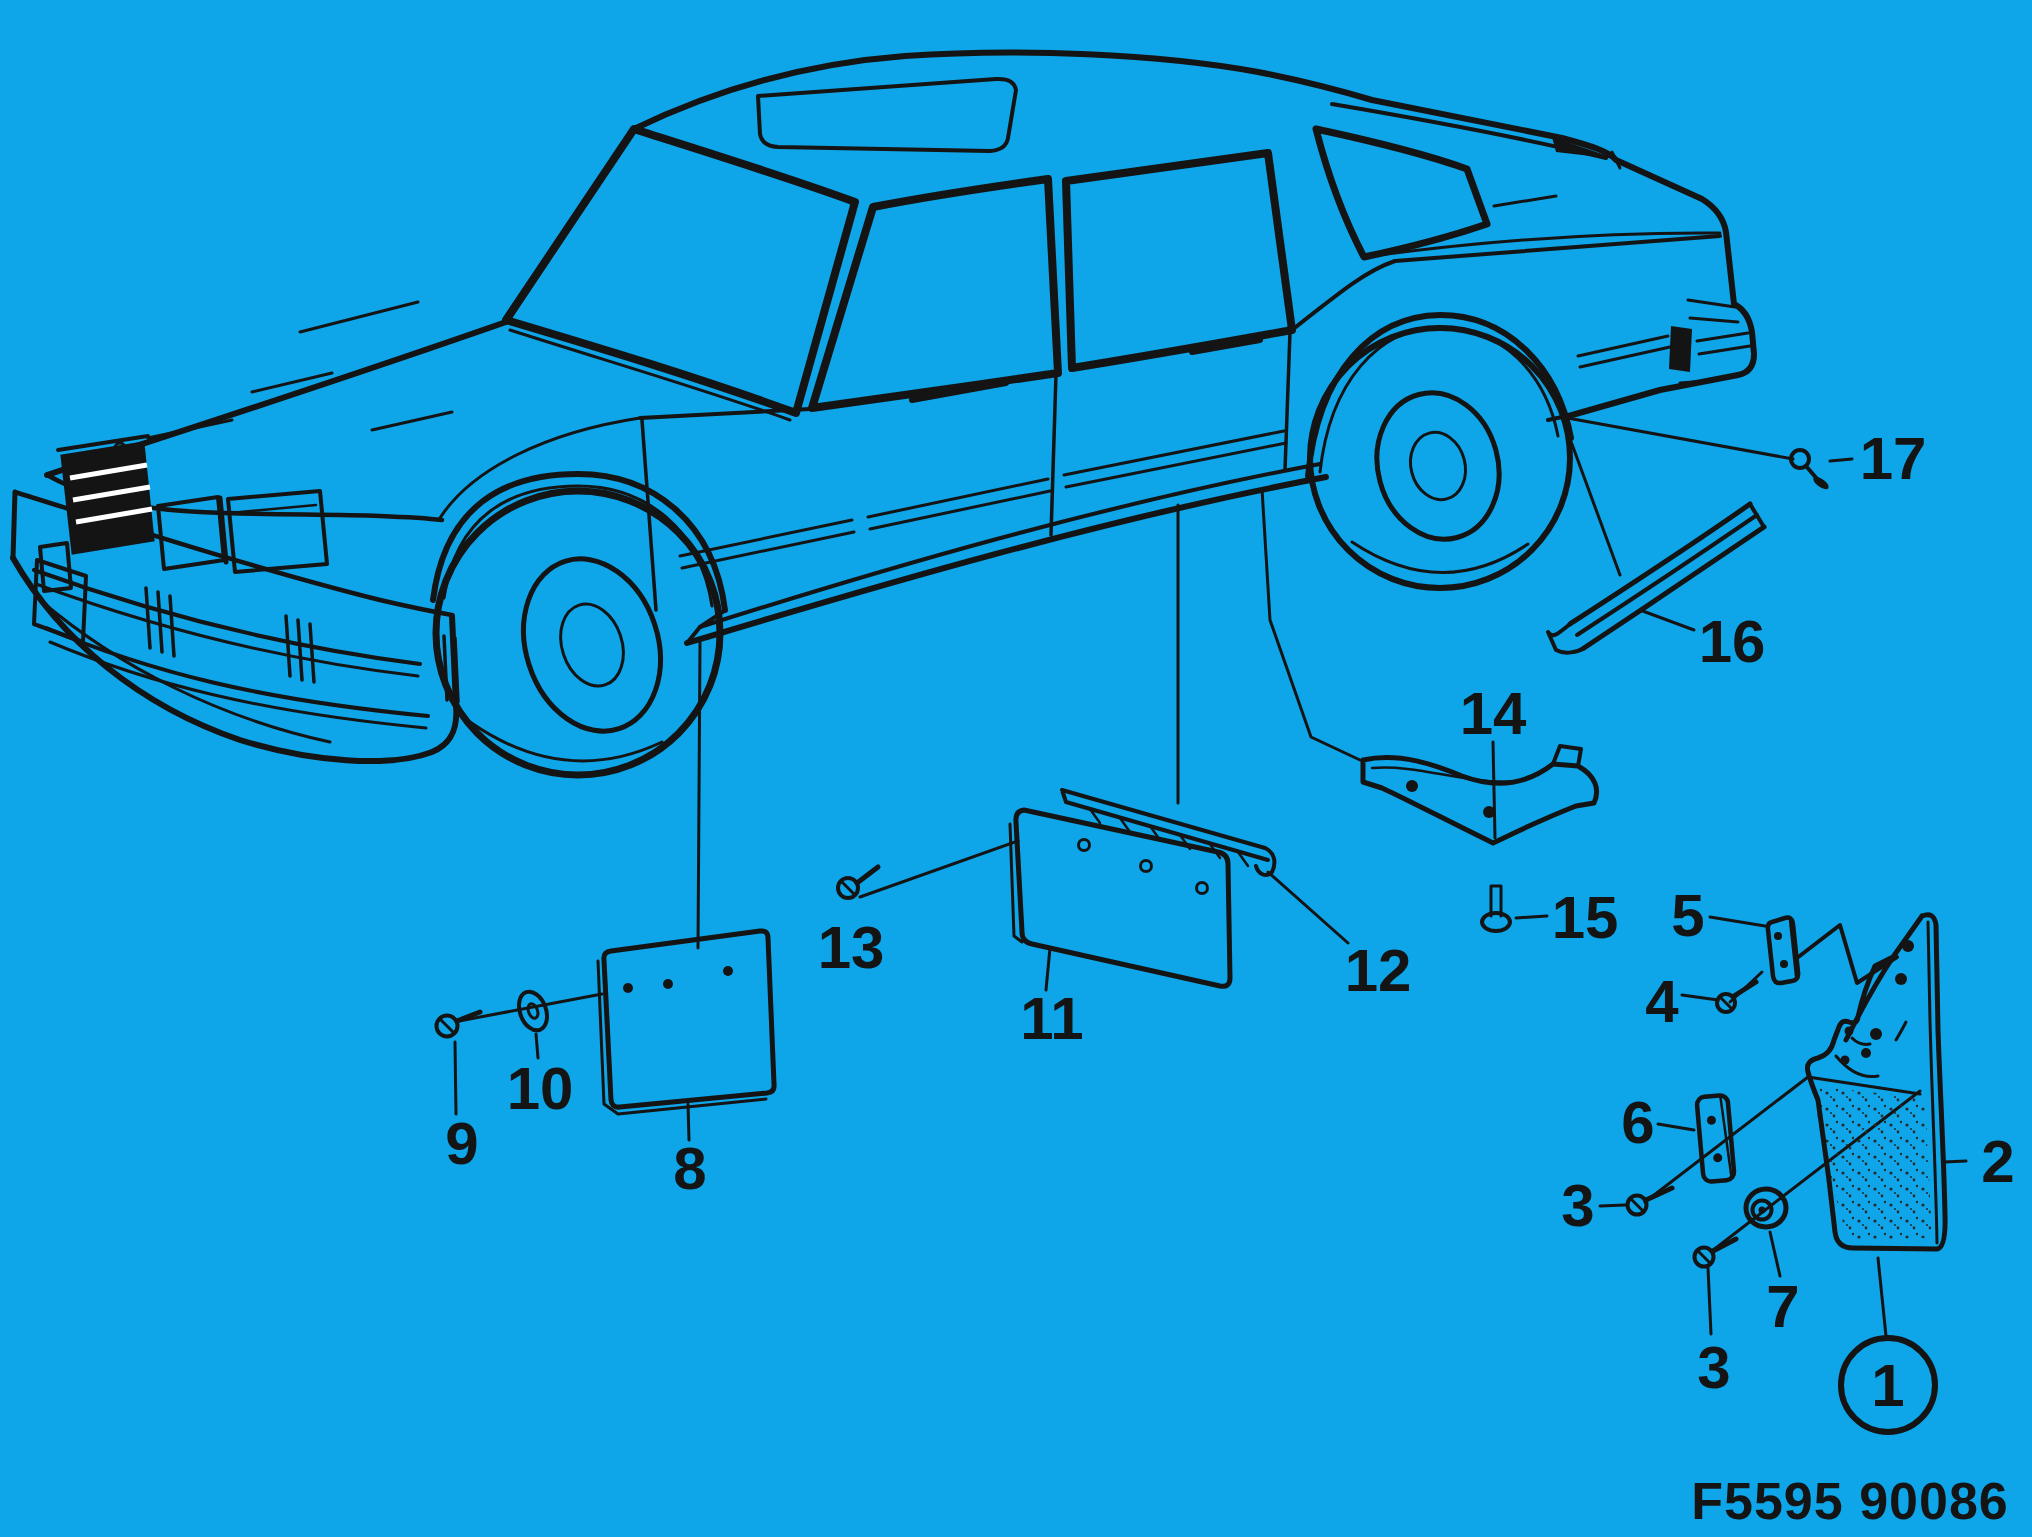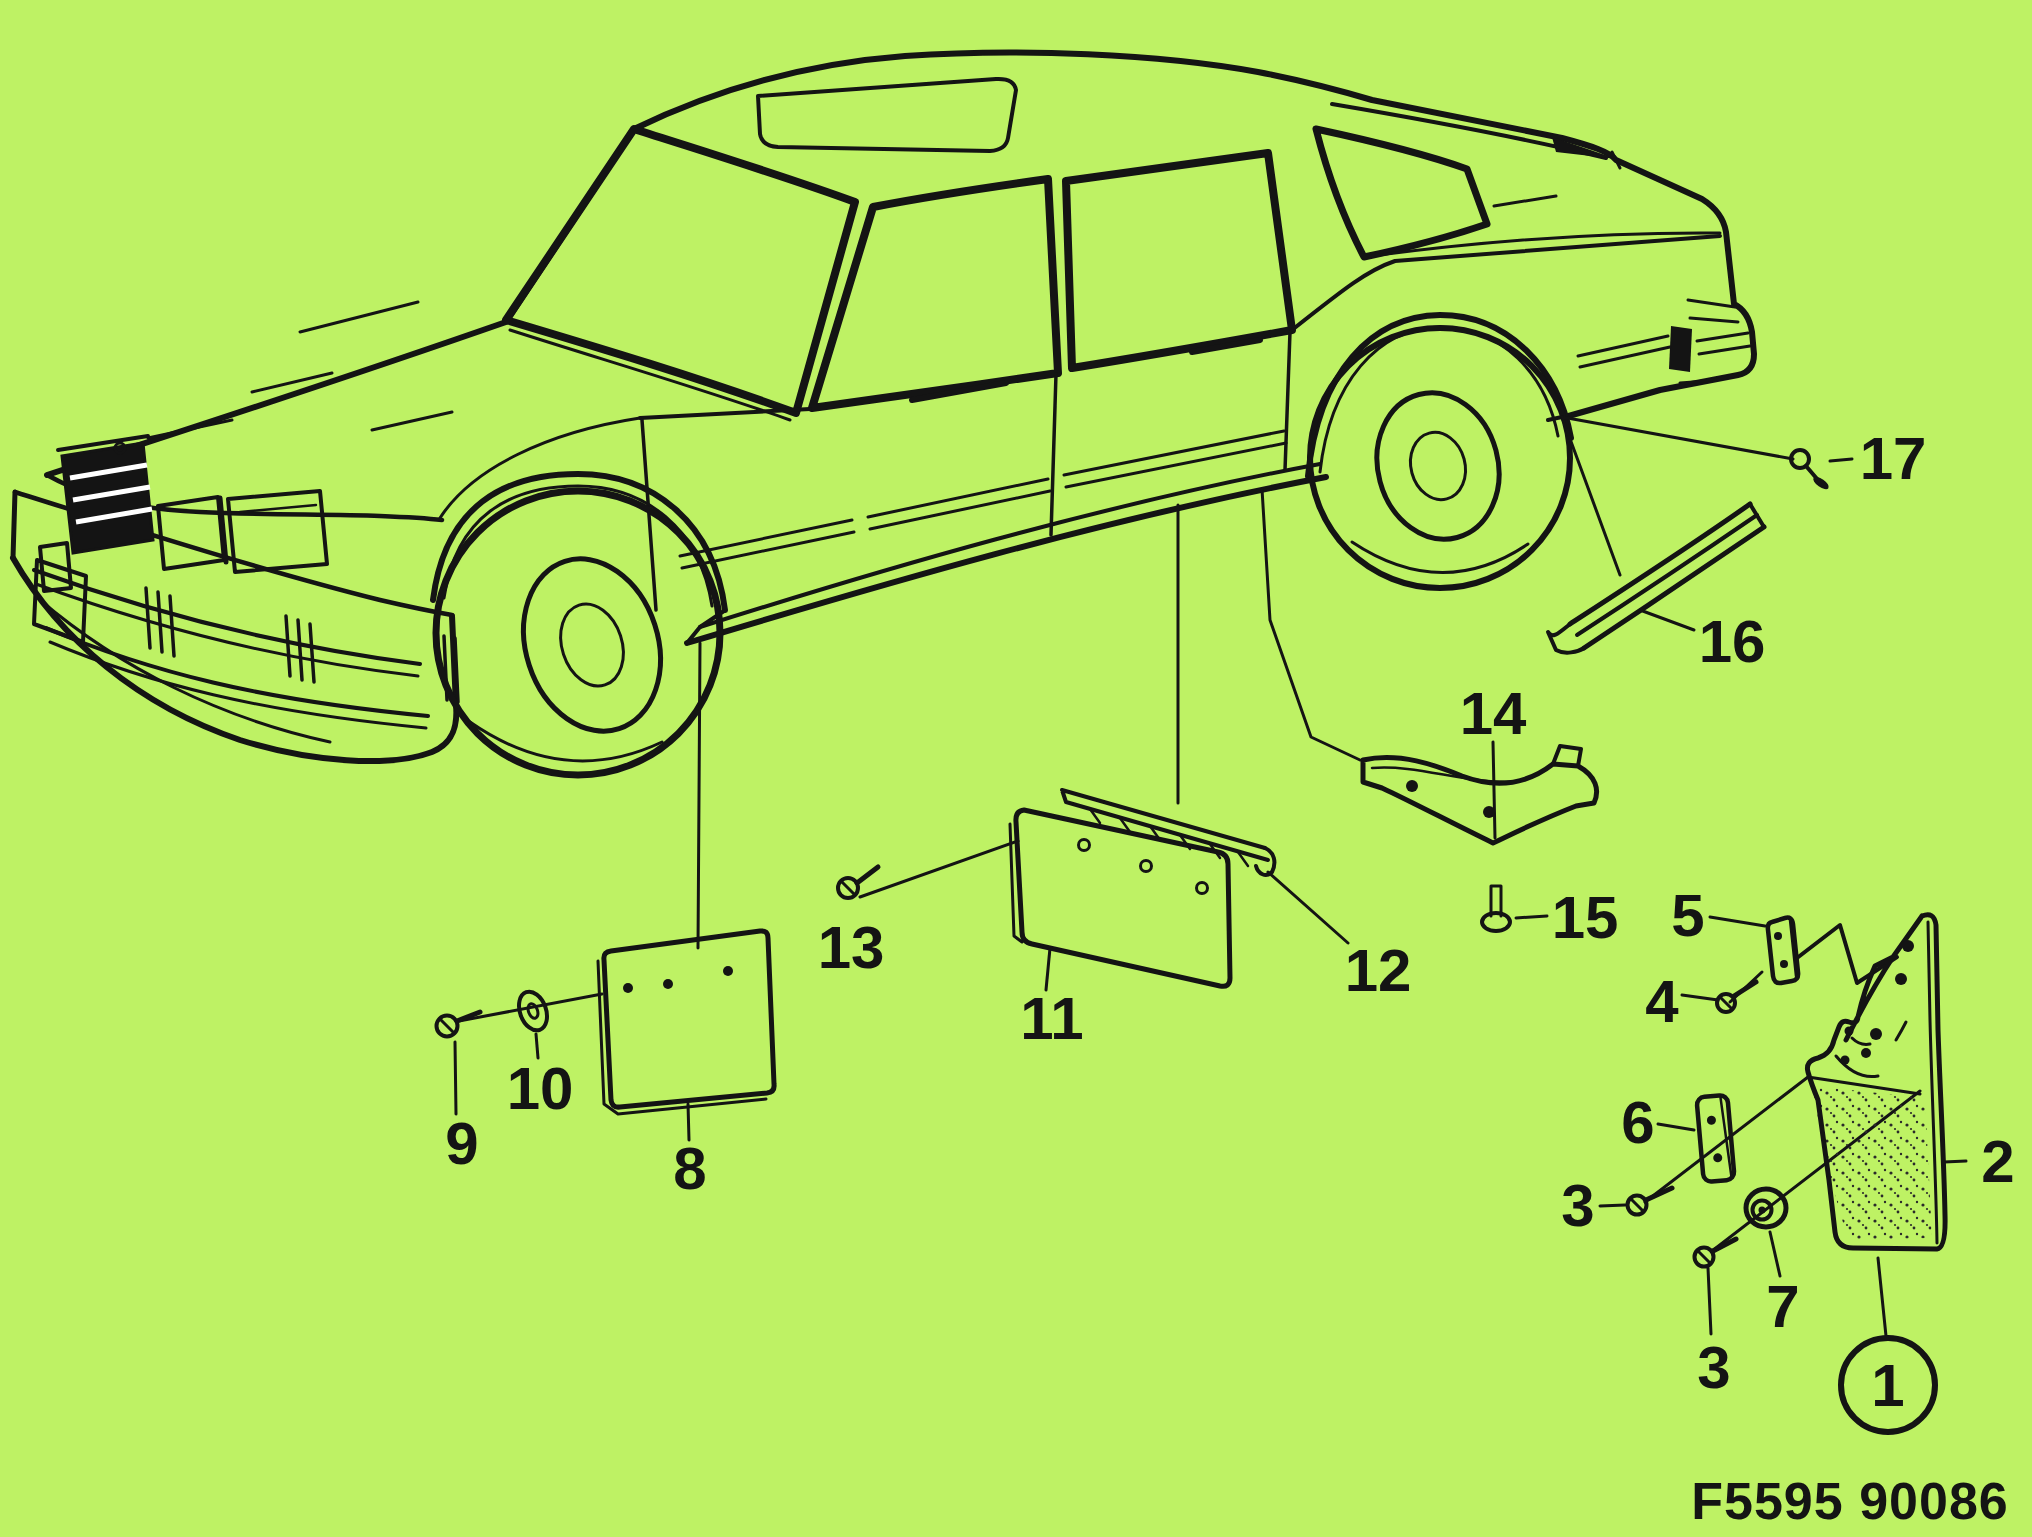--- a/index.html
+++ b/index.html
@@ -1,16 +1,16 @@
 <!DOCTYPE html>
 <html><head>
 <meta charset="utf-8">
 <style>
   html,body{margin:0;padding:0;background:#fff;}
-  .stage{position:relative;width:2032px;height:1537px;background:#bef264;overflow:hidden;}
+  .stage{position:relative;width:2032px;height:1537px;background:#0ea5e9;overflow:hidden;}
   svg{position:absolute;inset:0;display:block;}
   .ln{fill:none;stroke:#141414;stroke-linecap:round;stroke-linejoin:round;}
   .lbl{font-family:"Liberation Sans", sans-serif;font-weight:700;font-size:60px;fill:#141414;text-anchor:middle;}
   .code{font-family:"Liberation Sans", sans-serif;font-weight:700;font-size:52px;fill:#141414;text-anchor:middle;letter-spacing:1px;}
 </style>
 </head>
 <body>
 
 <div class="stage">
 <svg viewBox="0 0 2032 1537" xmlns="http://www.w3.org/2000/svg">

